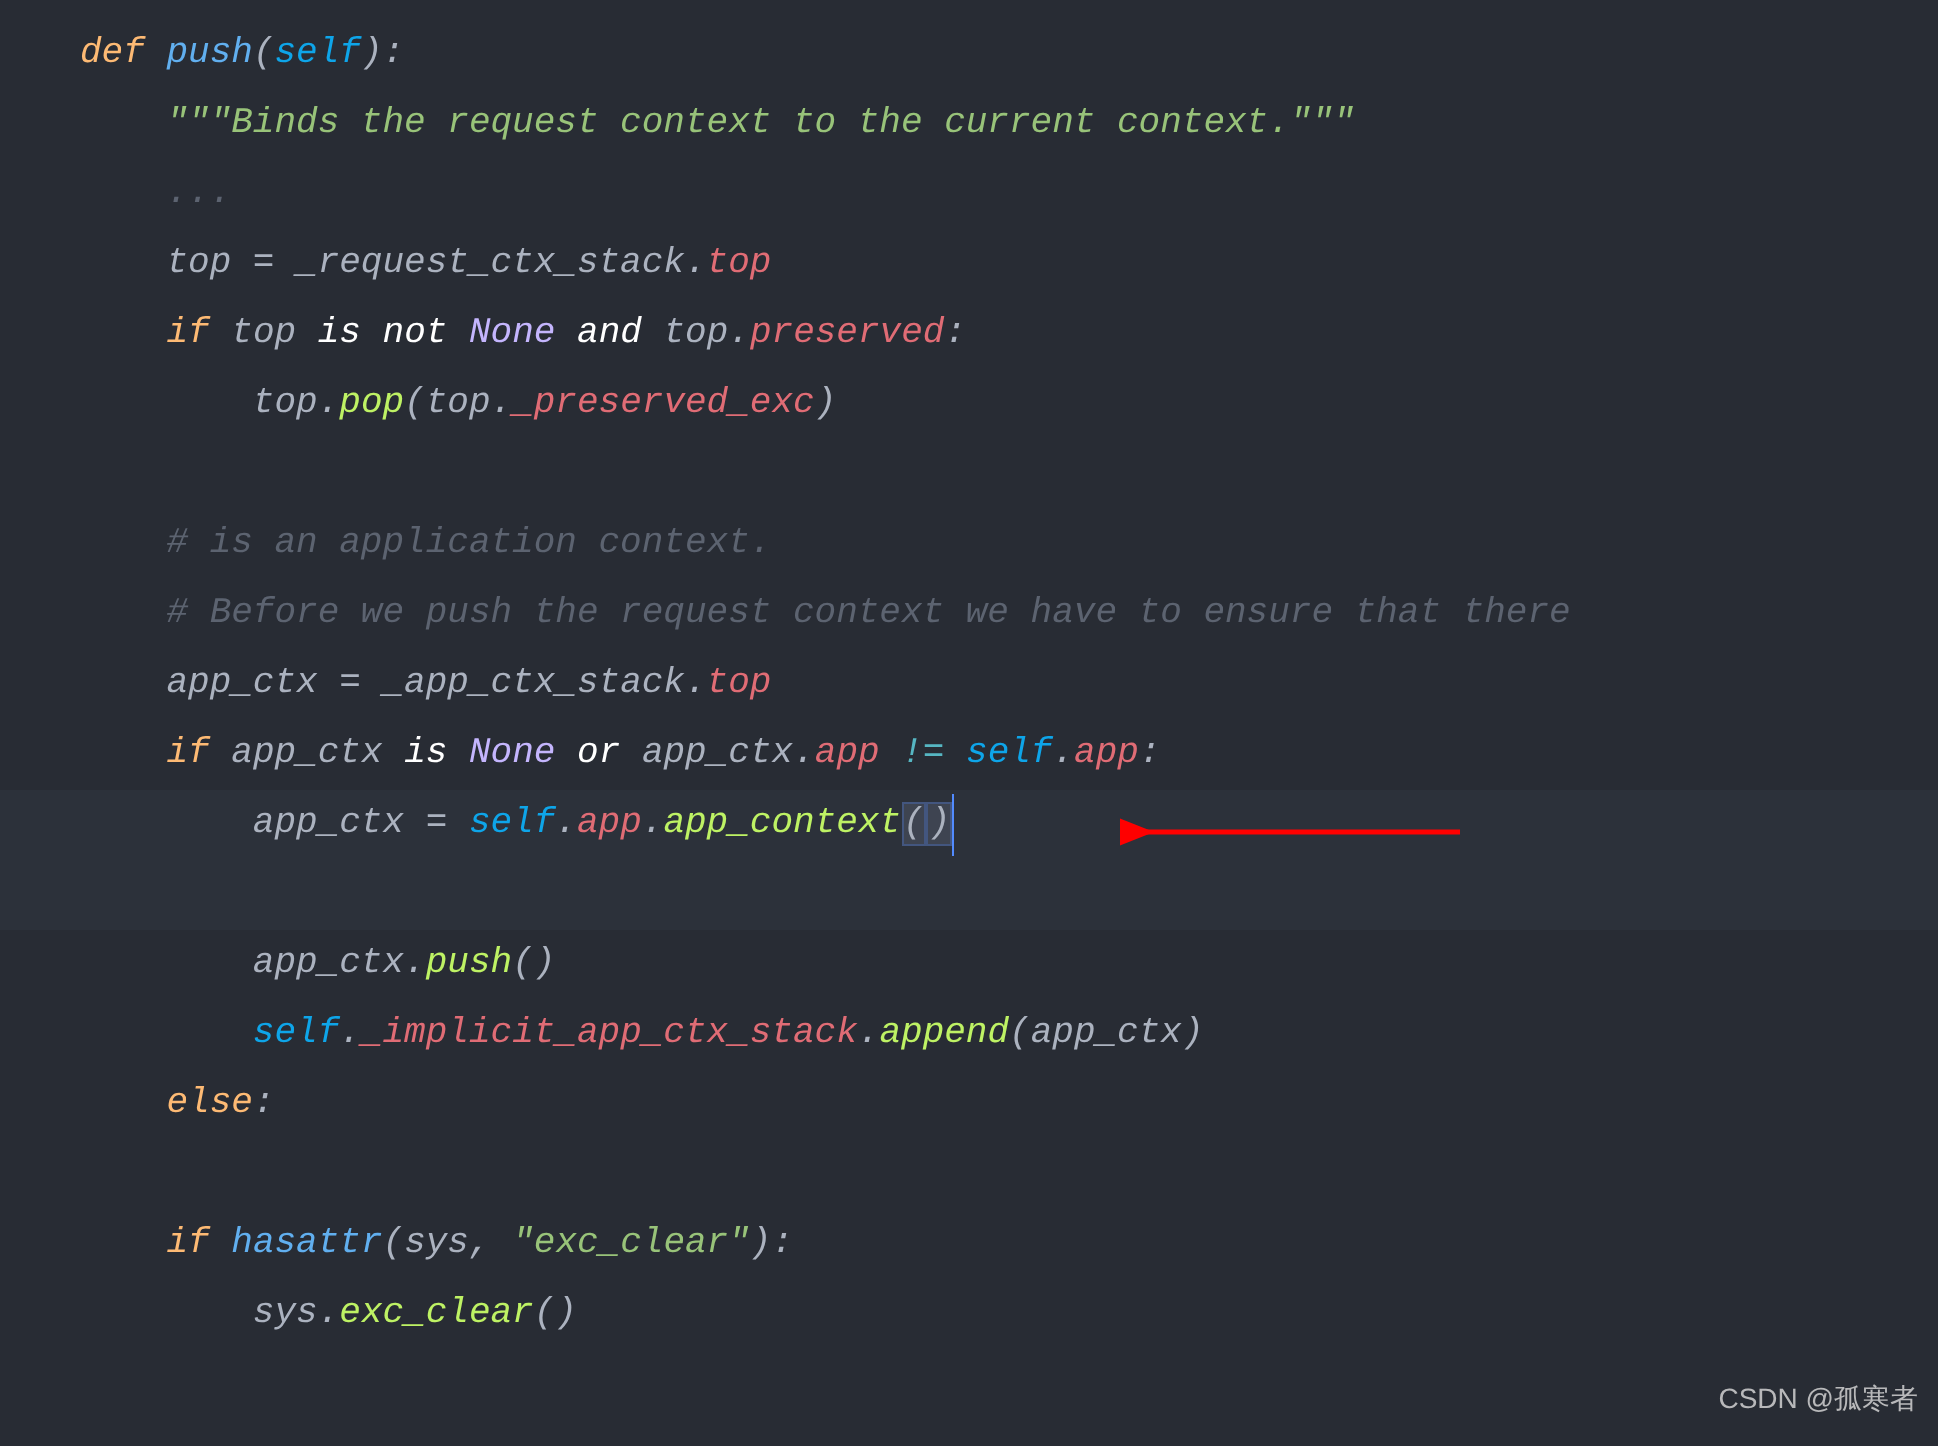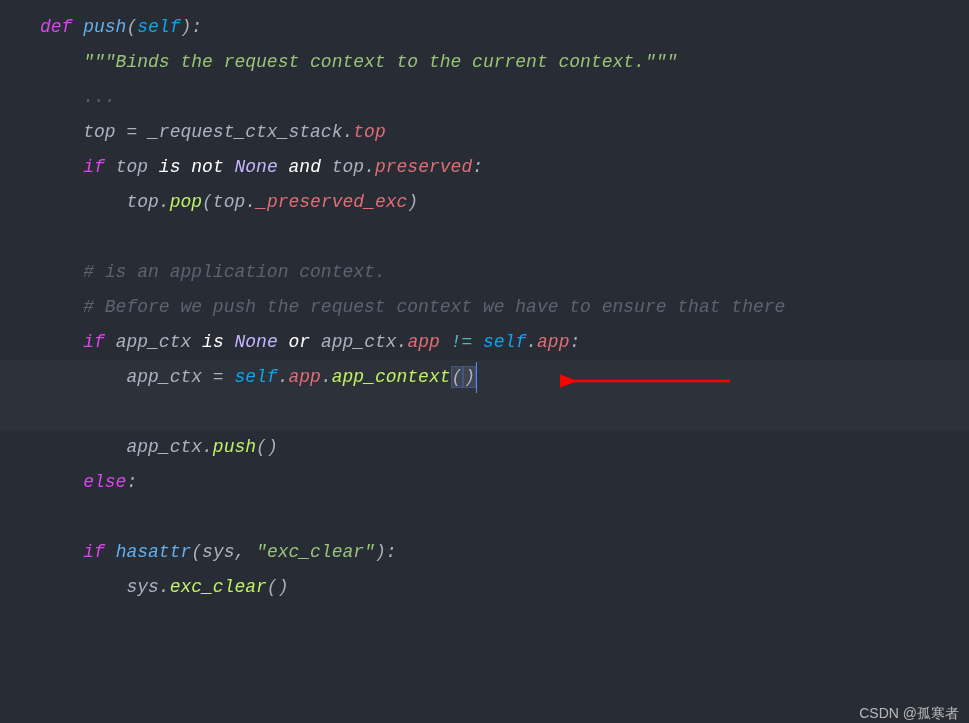--- a/index.html
+++ b/index.html
@@ -21,21 +21,21 @@
   .line {
     white-space: pre;
     position: relative;
   }
   .line.highlighted {
     background: #2c313a;
     margin-left: -40px;
     padding-left: 40px;
     margin-right: -200px;
   }
-  .kw { color: #d946ef; }
+  .kw { color: #fdba74; }
   .fn { color: #61afef; }
   .self { color: #0ea5e9; font-style: italic; }
   .str { color: #98c379; }
   .cm { color: #5c6370; font-style: italic; }
   .prop { color: #e06c75; }
   .method { color: #bef264; }
   .const { color: #c4b5fd; }
   .var { color: #abb2bf; }
   .punc { color: #abb2bf; }
   .op { color: #ffffff; }
@@ -59,21 +59,21 @@
   }
   .arrow {
     position: absolute;
     left: 560px;
     top: 10px;
     pointer-events: none;
   }
   .watermark {
     position: absolute;
     right: 10px;
-    bottom: 0;
+    bottom: 14px;
     color: #dcdcdc;
     font-size: 14px;
     font-style: normal;
     font-family: sans-serif;
     opacity: 0.8;
   }
 </style>
 </head>
 <body>
 
@@ -90,36 +90,38 @@
 <div class="line">    <span class="kw">if</span><span class="punc"> </span><span class="var">top</span><span class="punc"> </span><span class="op">is</span><span class="punc"> </span><span class="op">not</span><span class="punc"> </span><span class="const">None</span><span class="punc"> </span><span class="op">and</span><span class="punc"> </span><span class="var">top</span><span class="punc">.</span><span class="prop">preserved</span><span class="punc">:</span></div>
 
 <div class="line">        <span class="var">top</span><span class="punc">.</span><span class="method">pop</span><span class="punc">(</span><span class="var">top</span><span class="punc">.</span><span class="prop">_preserved_exc</span><span class="punc">)</span></div>
 
 <div class="line">    </div>
 
 <div class="line">    <span class="cm"># is an application context.</span></div>
 
 <div class="line">    <span class="cm"># Before we push the request context we have to ensure that there</span></div>
 
+<div class="line">    <span class="var">app_ctx</span><span class="punc"> = </span><span class="var">_app_ctx_stack</span><span class="punc">.</span><span class="prop">top</span></div>
 
 <div class="line">    <span class="kw">if</span><span class="punc"> </span><span class="var">app_ctx</span><span class="punc"> </span><span class="op">is</span><span class="punc"> </span><span class="const">None</span><span class="punc"> </span><span class="op">or</span><span class="punc"> </span><span class="var">app_ctx</span><span class="punc">.</span><span class="prop">app</span><span class="op-alt"> != </span><span class="self">self</span><span class="punc">.</span><span class="prop">app</span><span class="punc">:</span></div>
 
 <div class="line highlighted">        <span class="var">app_ctx</span><span class="punc"> = </span><span class="self">self</span><span class="punc">.</span><span class="prop">app</span><span class="punc">.</span><span class="method">app_context</span><span class="punc bracket-hl">(</span><span class="cursor-box"><span class="punc bracket-hl">)</span></span>
   <svg class="arrow" width="180" height="22">
     <defs>
           <marker id="ah" markerWidth="10" markerHeight="8" refX="2" refY="4" orient="auto">
             <polygon points="10,0 0,4 10,8" fill="#ff0000"></polygon>
           </marker>
         </defs>
     <line x1="170" y1="11" x2="12" y2="11" stroke="#ff0000" stroke-width="2.5" marker-end="url(#ah)"></line>
   </svg>
 </div>
 
 <div class="line">        <span class="var">app_ctx</span><span class="punc">.</span><span class="method">push</span><span class="punc">()</span></div>
 
+<div class="line">        <span class="self">self</span><span class="punc">.</span><span class="prop">_implicit_app_ctx_stack</span><span class="punc">.</span><span class="method">append</span><span class="punc">(</span><span class="var">app_ctx</span><span class="punc">)</span></div>
 
 <div class="line">    <span class="kw">else</span><span class="punc">:</span></div>
 
 
 <div class="line">    </div>
 
 <div class="line">    <span class="kw">if</span><span class="punc"> </span><span class="fn">hasattr</span><span class="punc">(</span><span class="var">sys</span><span class="punc">, </span><span class="str">"exc_clear"</span><span class="punc">):</span></div>
 
 <div class="line">        <span class="var">sys</span><span class="punc">.</span><span class="method">exc_clear</span><span class="punc">()</span></div>
 

